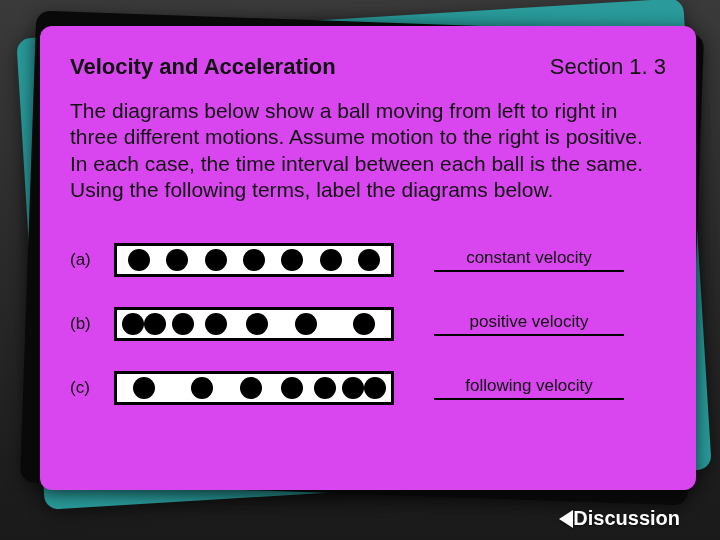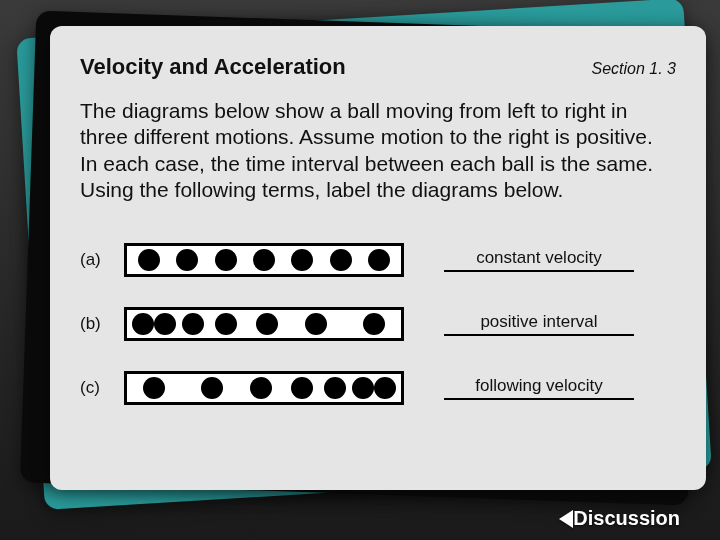--- a/index.html
+++ b/index.html
@@ -22,29 +22,29 @@
     background: #2a9a9a;
     transform: rotate(-3.5deg);
   }
   .card-black {
     left: 28px; top: 22px;
     width: 668px; height: 472px;
     background: #0a0a0a;
     transform: rotate(2deg);
   }
   .card-white {
-    left: 50px; top: 26px;
+    left: 40px; top: 26px;
     width: 656px; height: 464px;
-    background: #e5e5e5;
+    background: #d946ef;
     border-radius: 12px;
     padding: 28px 30px 20px 30px;
   }
   .hdr { display:flex; justify-content: space-between; align-items: baseline; margin-bottom: 18px;}
   .title { font-size: 22px; font-weight: bold; color:#111; }
-  .section { font-size: 16px; color:#111;font-style:italic; }
+  .section { font-size: 22px; color:#111; }
   .body-text { font-size: 21px; color:#111; line-height: 1.25; margin-bottom: 40px; }
   .row { display:flex; align-items:center; margin-bottom: 30px; }
   .row-label { width: 44px; font-size: 17px; color:#111; }
   .diagram {
     width: 280px; height: 34px;
     border: 3px solid #000;
     background:#fff;
     position: relative;
     margin-right: 40px;
   }
@@ -123,21 +123,21 @@
     <div class="diagram">
       <div class="ball" style="left:6%"></div>
       <div class="ball" style="left:14%"></div>
       <div class="ball" style="left:24%"></div>
       <div class="ball" style="left:36%"></div>
       <div class="ball" style="left:51%"></div>
       <div class="ball" style="left:69%"></div>
       <div class="ball" style="left:90%"></div>
     </div>
     <div class="answer-wrap">
-      <span class="answer">positive interval</span>
+      <span class="answer">positive velocity</span>
     </div>
   </div>
 
   <div class="row" style="margin-bottom:0">
     <div class="row-label">(c)</div>
     <div class="diagram">
       <div class="ball" style="left:10%"></div>
       <div class="ball" style="left:31%"></div>
       <div class="ball" style="left:49%"></div>
       <div class="ball" style="left:64%"></div>

